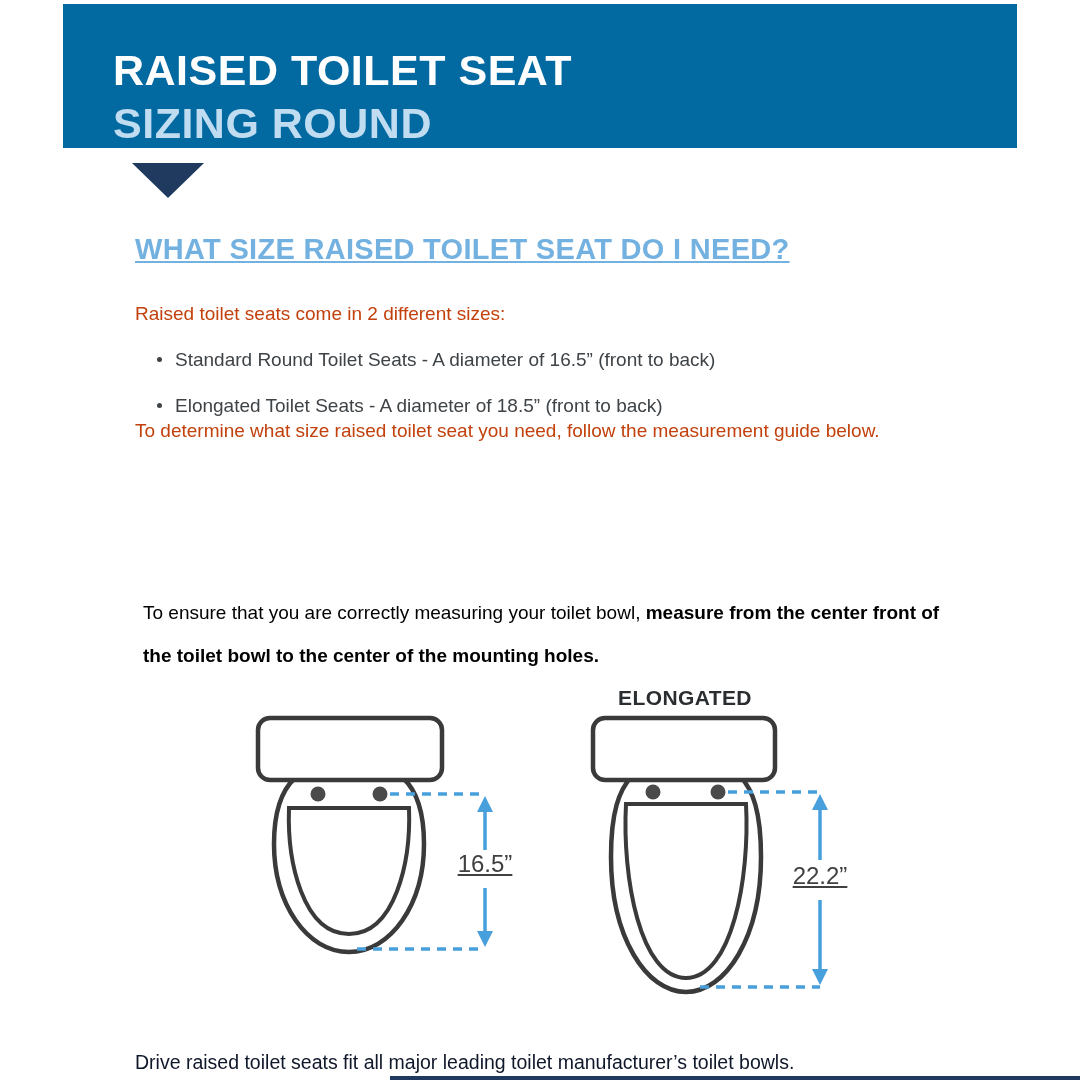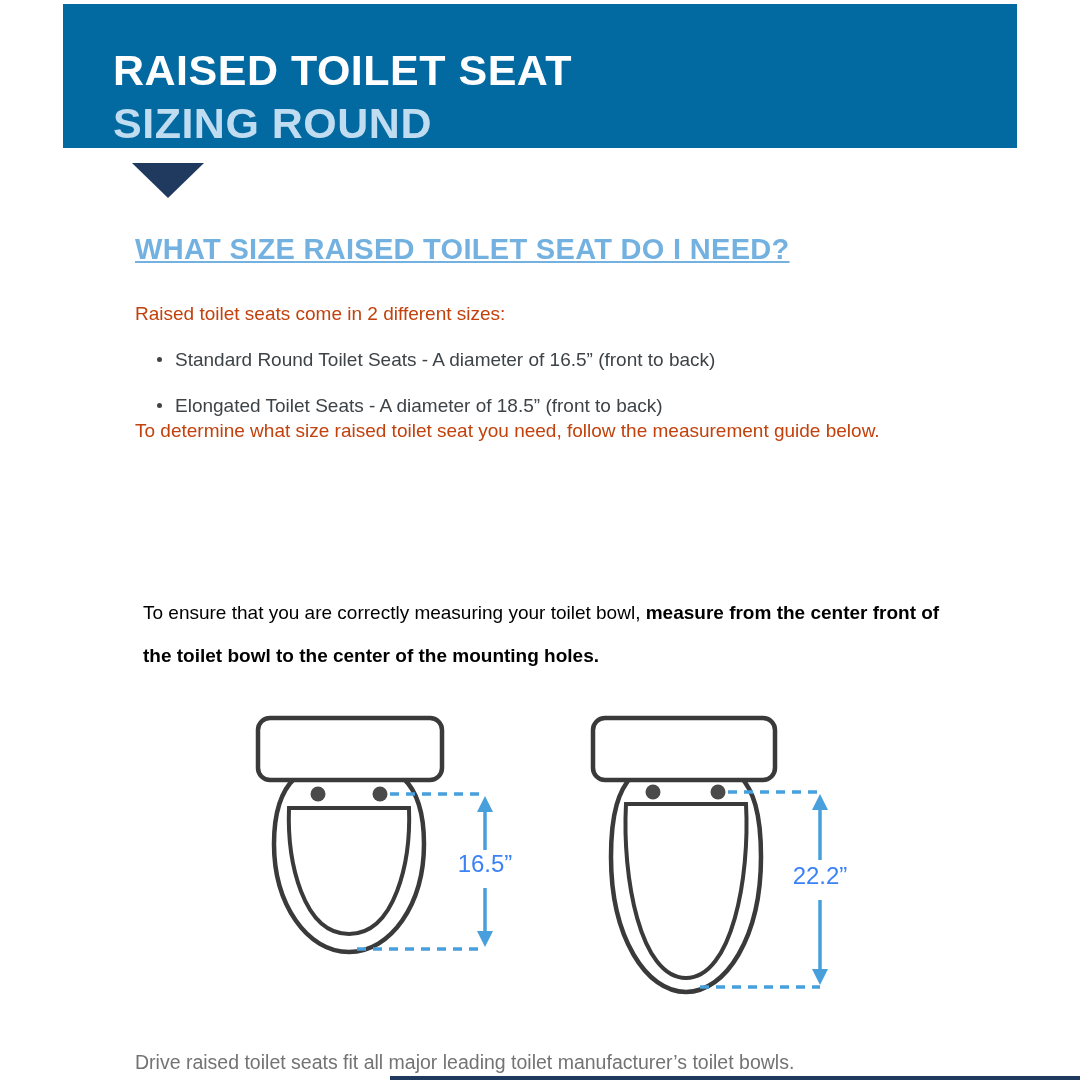--- a/index.html
+++ b/index.html
@@ -111,32 +111,33 @@
 
   .diagram-svg { position: absolute; }
   .svg-standard { left: 225px; top: 712px; }
   .svg-elongated { left: 560px; top: 712px; }
 
   .measurement-value {
     position: absolute;
     width: 110px;
     text-align: center;
     font-size: 24px;
-    color: #3b82f6;
+    color: #404040;
     background: transparent;
+    text-decoration: underline;
   }
   .value-standard { left: 430px; top: 850px; }
   .value-elongated { left: 765px; top: 862px; }
 
   
   .footer-note {
     position: absolute;
     left: 135px; top: 1051px;
     font-size: 19.5px;
-    color: #737373;
+    color: #0f172a;
   }
   .footer-bar {
     position: absolute;
     left: 390px; top: 1076px;
     width: 690px; height: 4px;
     background: #20395E;
   }
 </style>
 </head>
 <body>
@@ -158,20 +159,21 @@
   </div>
   <div class="bullet-row bullet-row-2">
     <span class="bullet-dot"></span>
     <span>Elongated Toilet Seats - A diameter of 18.5” (front to back)</span>
   </div>
 
   <div class="body-text outro-text">To determine what size raised toilet seat you need, follow the measurement guide below.</div>
 
   <div class="measure-paragraph"><span>To ensure that you are correctly measuring your toilet bowl, </span><b>measure from the center front of the toilet bowl to the center of the mounting holes.</b></div>
 
+  <div class="diagram-label label-elongated">ELONGATED</div>
 
   <svg class="diagram-svg svg-standard" width="300" height="260" viewBox="0 0 300 260" fill="none" xmlns="http://www.w3.org/2000/svg">
 
     <path d="M70 66 C57 78 49 100 49 132 C49 192 82 240 124 240 C166 240 199 192 199 132 C199 100 191 78 178 66 L70 66 Z" stroke="#3A3A3A" stroke-width="4.5" fill="#ffffff"></path>
 
     <path d="M64 96 L184 96 C186 150 170 222 124 222 C78 222 62 150 64 96 Z" stroke="#3A3A3A" stroke-width="4" fill="#ffffff"></path>
 
     <rect x="33" y="6" width="184" height="62" rx="12" stroke="#3A3A3A" stroke-width="4.5" fill="#ffffff"></rect>
 
     <circle cx="93" cy="82" r="7.5" fill="#4A4A4A"></circle>

